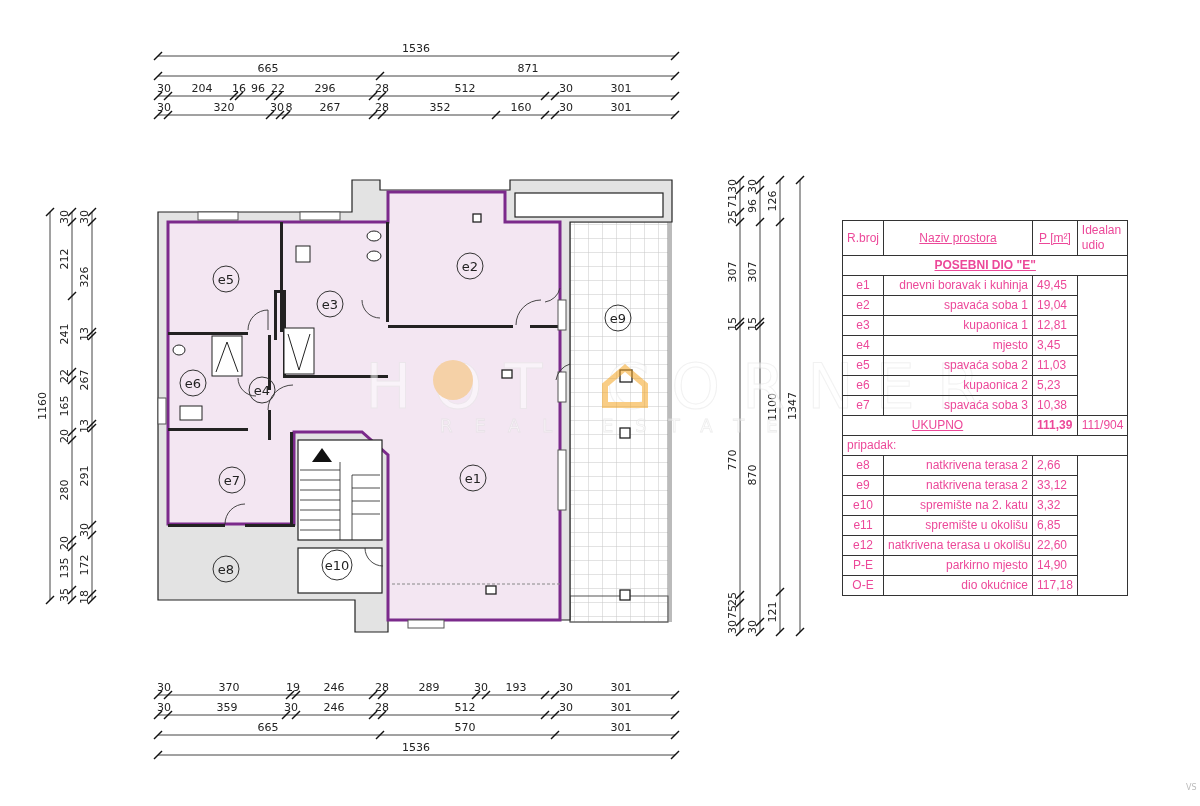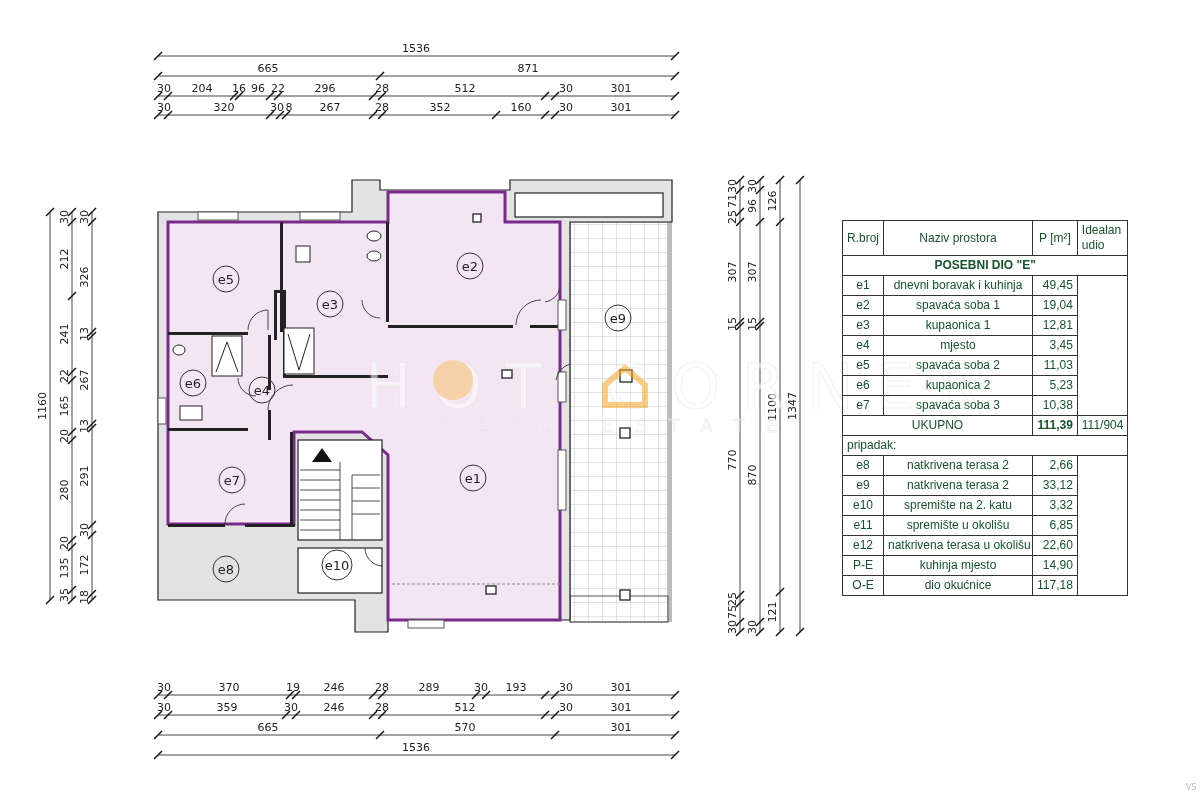--- a/index.html
+++ b/index.html
@@ -1,28 +1,28 @@
 <!DOCTYPE html>
 <html><head>
 <meta charset="utf-8">
 <style>
   html,body{margin:0;padding:0;background:#fff;}
   body{width:1200px;height:806px;position:relative;overflow:hidden;font-family:"Liberation Sans",sans-serif;}
   svg.plan{position:absolute;left:0;top:0;}
   .dimtxt{font-family:"DejaVu Sans",sans-serif;font-size:11px;fill:#222;}
   .room-label{font-family:"DejaVu Sans",sans-serif;font-size:13px;fill:#222;}
-  table.area{position:absolute;left:842px;top:220px;width:260px;border-collapse:collapse;font-family:"Liberation Sans",sans-serif;font-size:12px;color:#14532d;}
+  table.area{position:absolute;left:842px;top:220px;width:260px;border-collapse:collapse;font-family:"Liberation Sans",sans-serif;font-size:12px;color:#ec4899;}
   table.area td, table.area th{border:1px solid #333;padding:2px 4px;height:15px;line-height:15px;font-weight:normal;}
   table.area th{height:30px;}
   .c1{width:34px;text-align:center;}
-  .c2{width:140px;text-align:center;}
-  .c3{width:44px;text-align:right;}
+  .c2{width:140px;text-align:right;}
+  .c3{width:44px;text-align:left;}
   .c4{width:62px;text-align:left;}
   .bold{font-weight:bold !important;}
-  .center{text-align:center !important;}
+  .center{text-align:center !important;text-decoration:underline;}
 </style>
 </head>
 <body>
 
 <svg class="plan" width="1200" height="806" viewBox="0 0 1200 806" xmlns="http://www.w3.org/2000/svg">
   <defs>
     <pattern id="tile" width="14" height="14" patternUnits="userSpaceOnUse">
       <rect width="14" height="14" fill="#fff"></rect>
       <path d="M14 0 L0 0 0 14" fill="none" stroke="#c8c8c8" stroke-width="1"></path>
     </pattern>
@@ -465,21 +465,21 @@
         <td class="c2">spremište u okolišu</td>
         <td class="c3">6,85</td>
       </tr>
   <tr>
         <td class="c1">e12</td>
         <td class="c2" style="white-space:nowrap;overflow:hidden;max-width:140px;">natkrivena terasa u okolišu</td>
         <td class="c3">22,60</td>
       </tr>
   <tr>
         <td class="c1">P-E</td>
-        <td class="c2">kuhinja mjesto</td>
+        <td class="c2">parkirno mjesto</td>
         <td class="c3">14,90</td>
       </tr>
   <tr>
         <td class="c1">O-E</td>
         <td class="c2">dio okućnice</td>
         <td class="c3">117,18</td>
       </tr>
 </tbody>
   </table>
 

